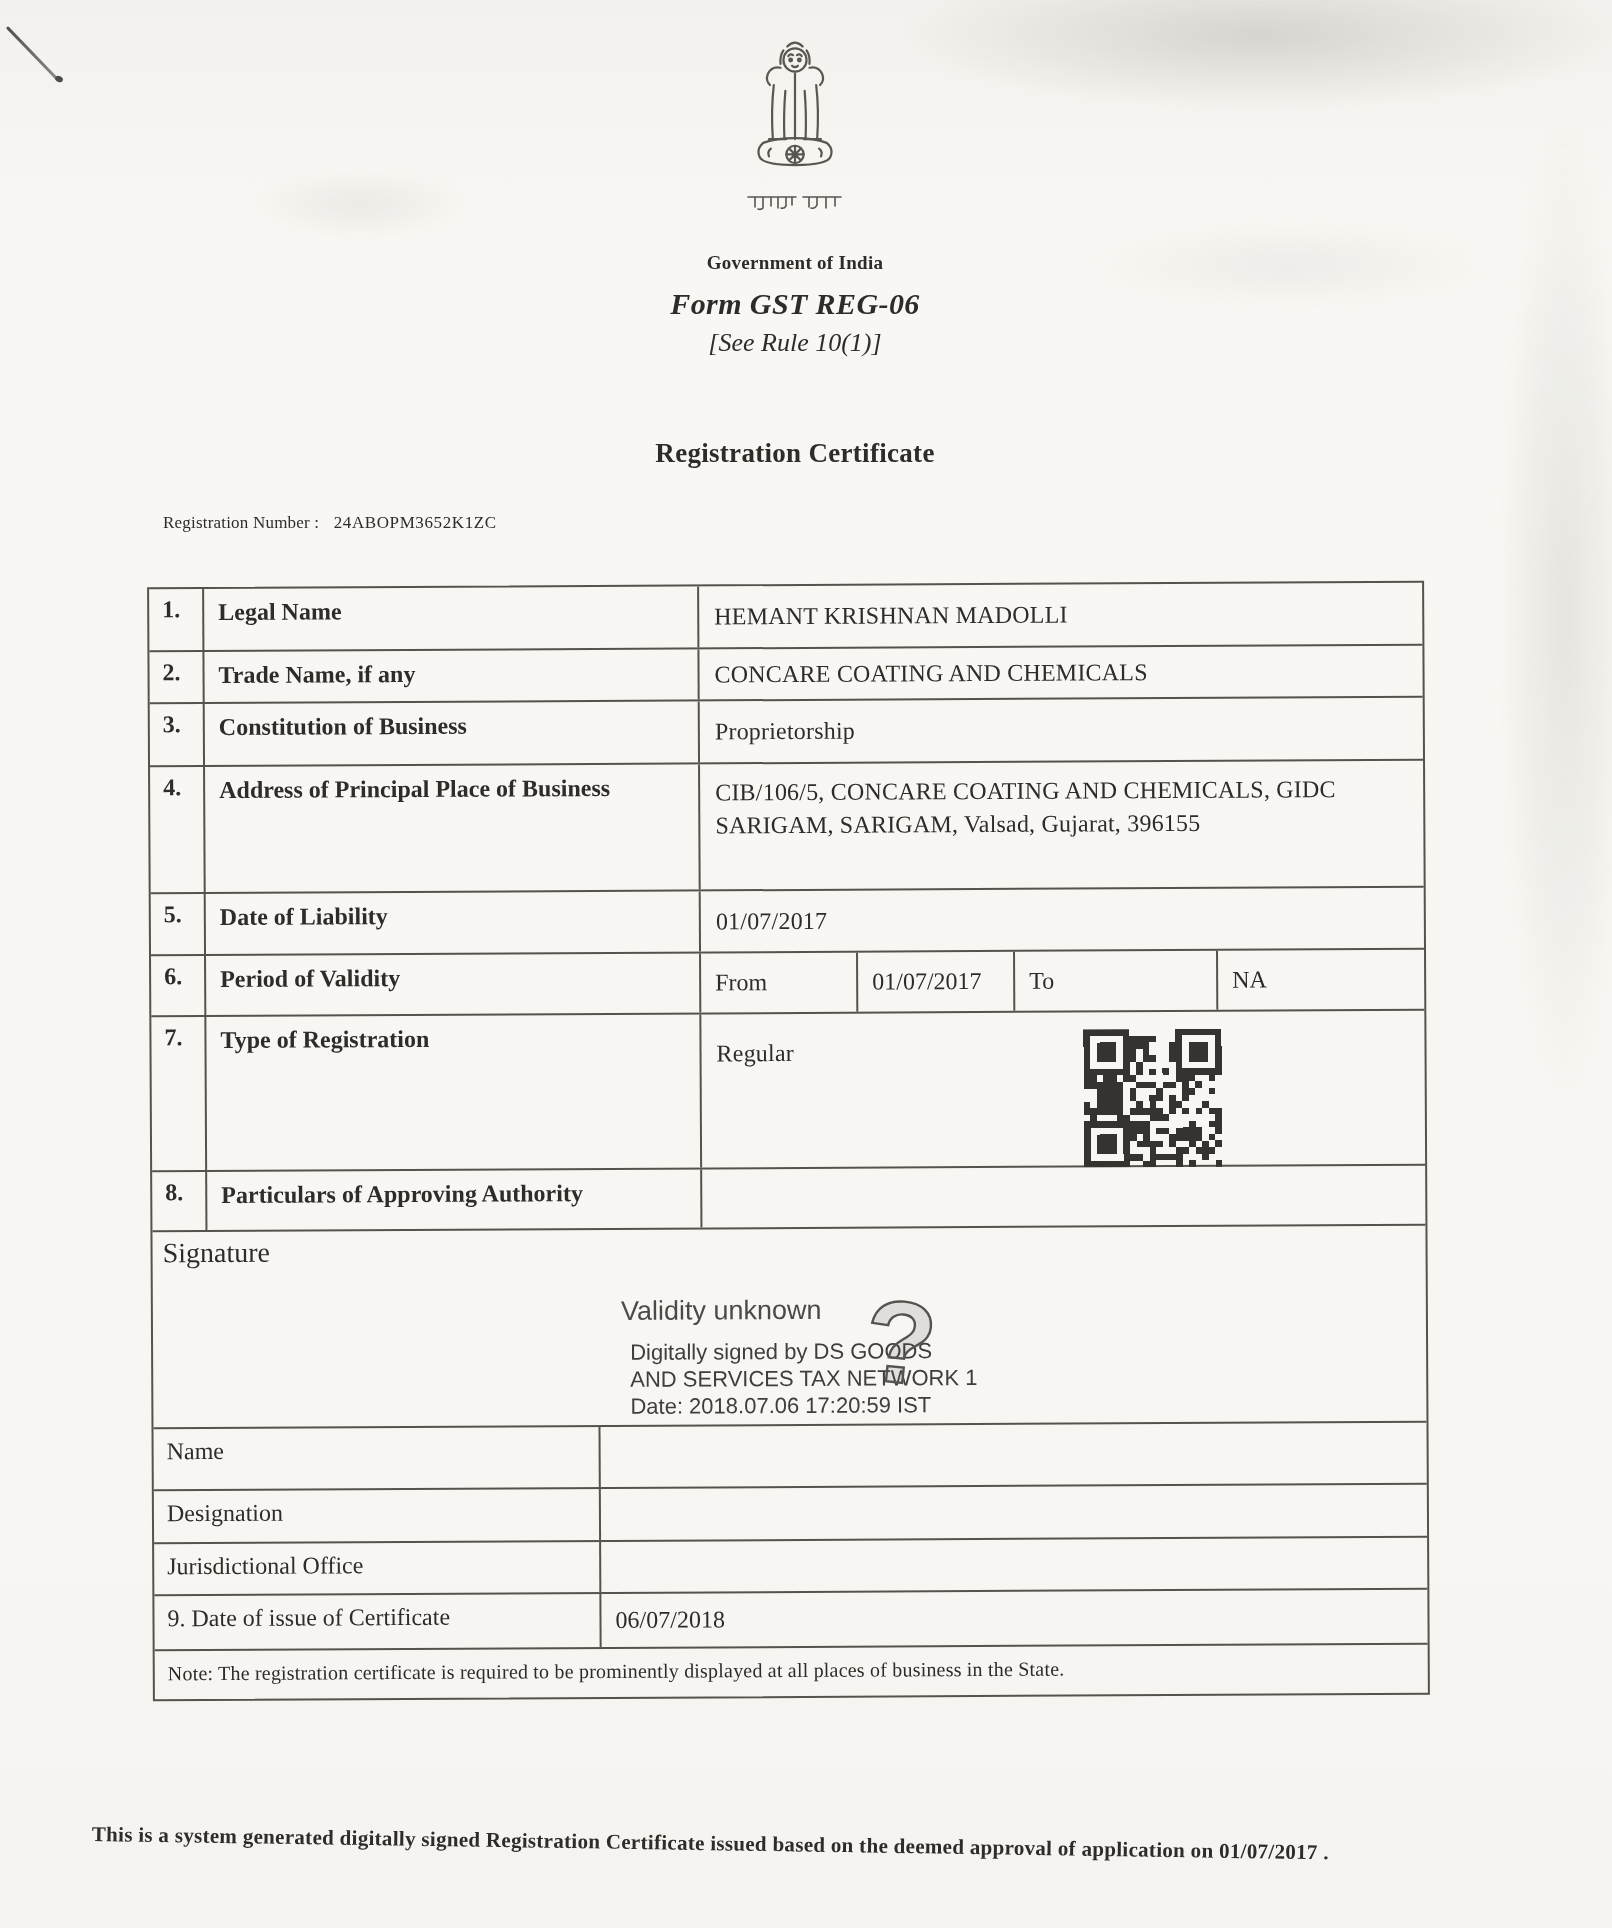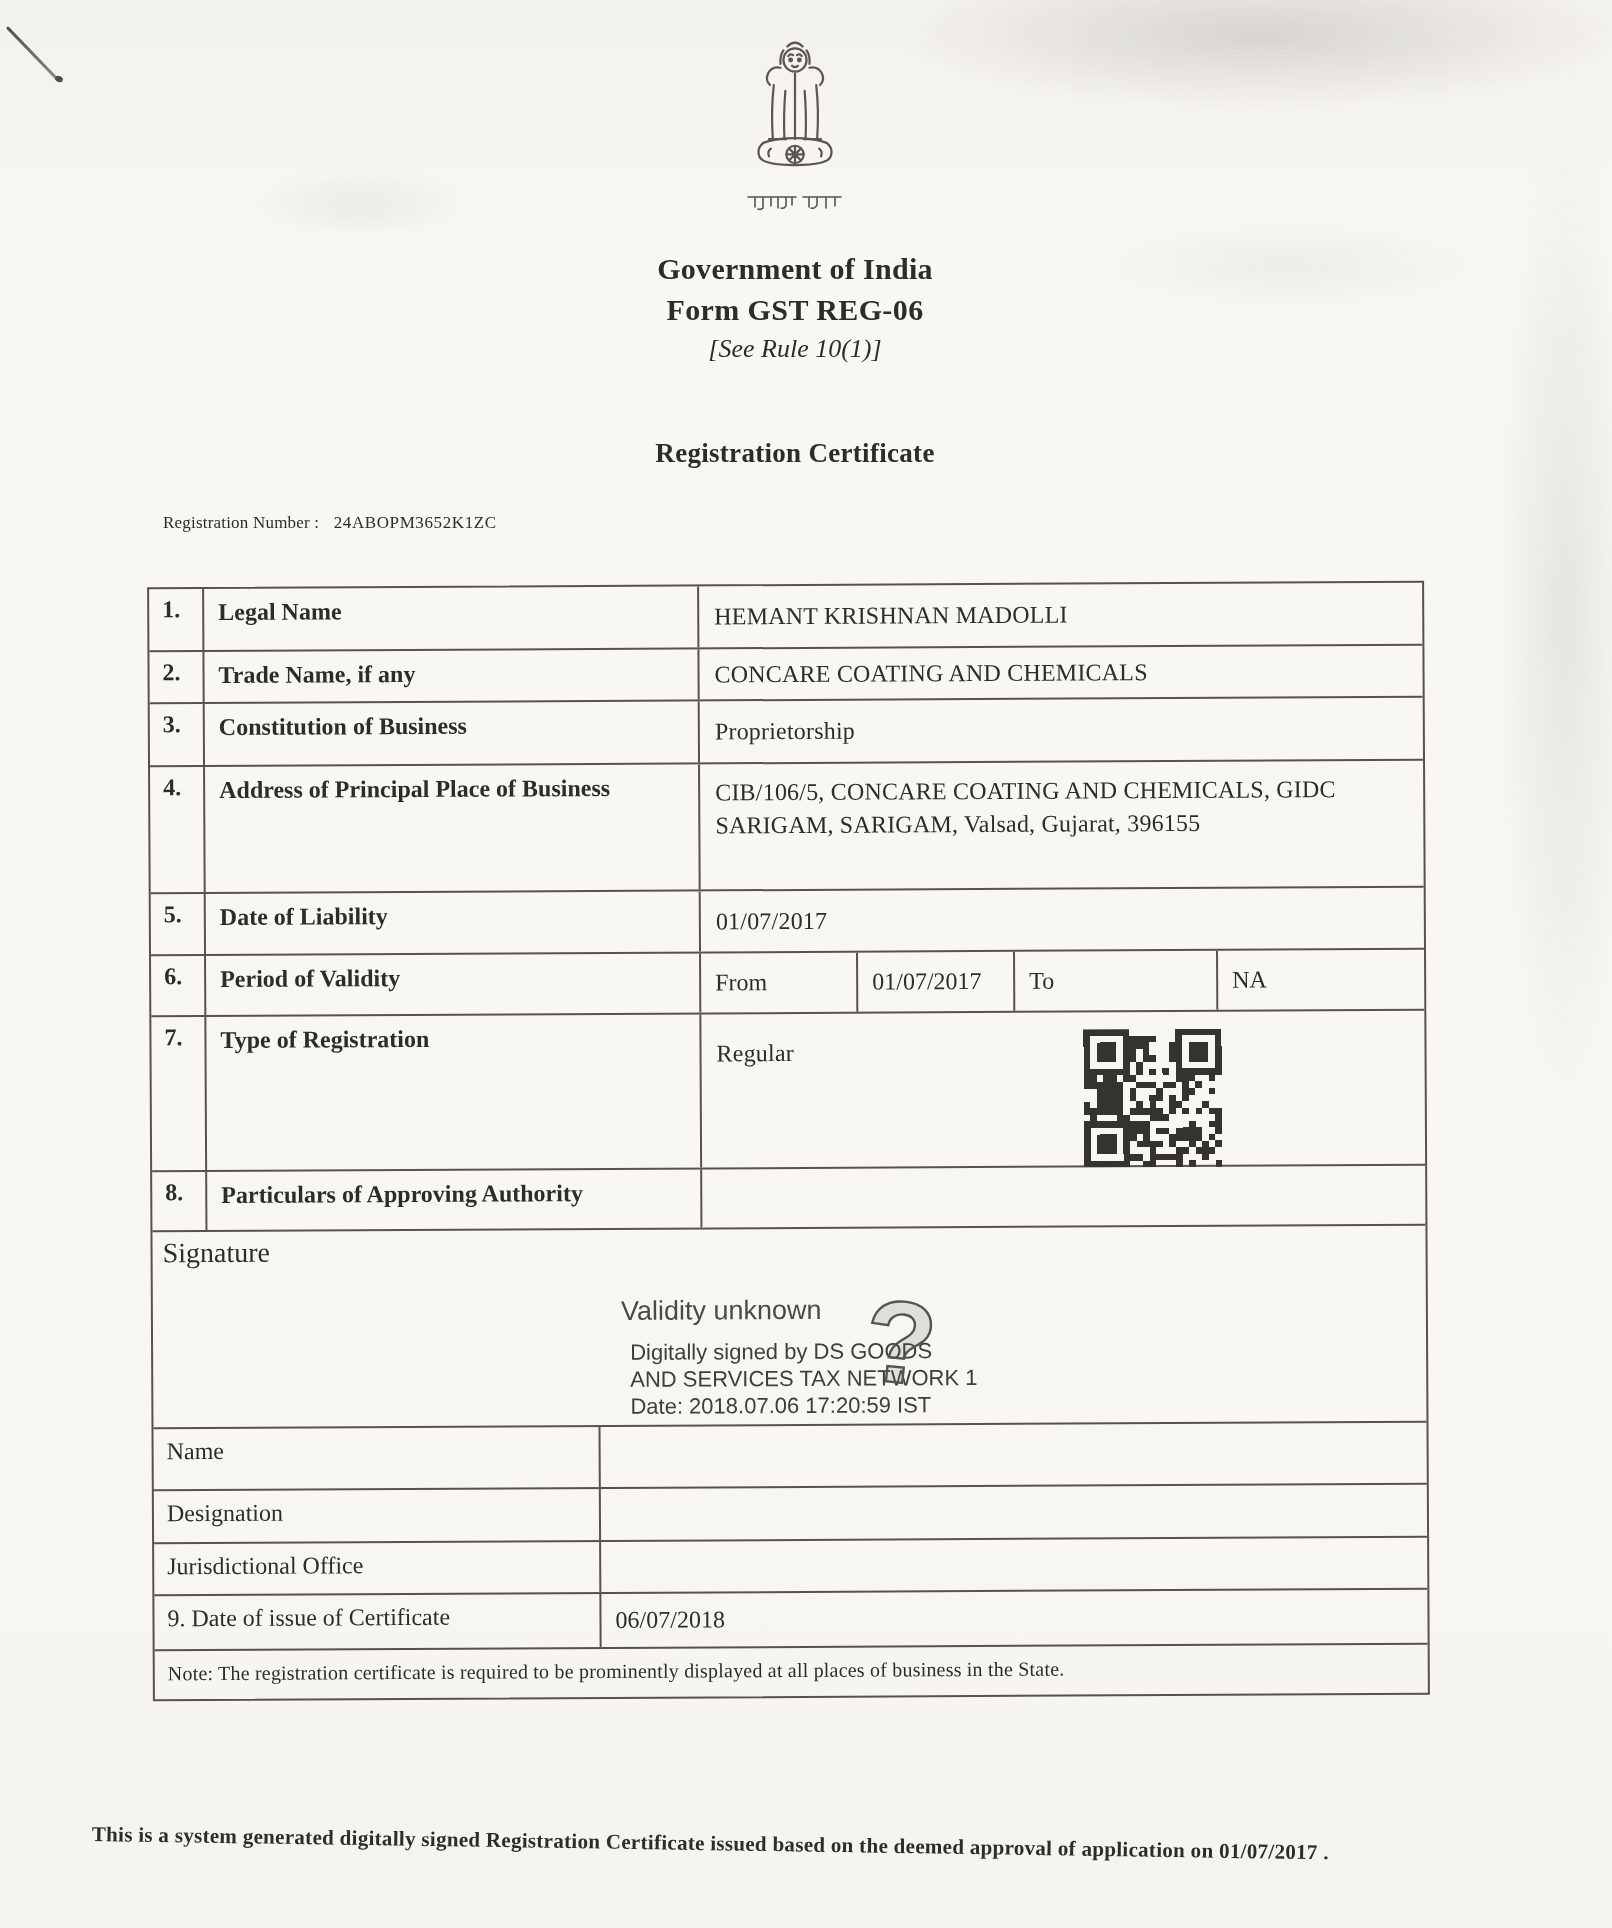--- a/index.html
+++ b/index.html
@@ -18,22 +18,22 @@
   .smudge.s3{left:250px;top:170px;width:220px;height:70px;background:radial-gradient(ellipse at center,rgba(168,164,156,.14),rgba(168,164,156,0) 70%);filter:blur(5px);}
   .smudge.s4{left:1080px;top:220px;width:420px;height:90px;background:radial-gradient(ellipse at center,rgba(168,164,156,.12),rgba(168,164,156,0) 70%);filter:blur(6px);}
   .scratch{position:absolute;left:8px;top:26px;width:74px;height:3px;border-radius:3px;
     background:linear-gradient(90deg,#50504e,#8a8a87);transform:rotate(46deg);transform-origin:left top;}
   .scratch-dot{position:absolute;left:55px;top:76px;width:8px;height:6px;border-radius:50%;background:#4c4c49;transform:rotate(25deg);}
 
   
   .header{position:absolute;top:0;left:0;width:1590px;text-align:center;}
   .emblem{display:inline-block;margin-top:40px;width:106px;height:146px;opacity:.88;filter:blur(.2px);}
   .motto-svg{display:block;margin:2px auto 0;width:100px;height:20px;opacity:.85;}
-  .gov-title{margin-top:40px;font-size:30px;font-weight:700;letter-spacing:.3px;}
-  .form-title{margin-top:7px;font-size:30px;font-weight:700;letter-spacing:.4px;}
+  .gov-title{margin-top:40px;font-size:19px;font-weight:700;letter-spacing:.3px;}
+  .form-title{margin-top:13px;font-size:30px;font-weight:700;letter-spacing:.4px;font-style:italic;}
   .rule-ref{margin-top:7px;font-size:26px;font-weight:400;font-style:italic;}
   .cert-title{position:absolute;top:438px;left:0;width:1590px;text-align:center;font-size:27px;font-weight:700;letter-spacing:.3px;}
   .reg-line{position:absolute;top:513px;left:163px;font-size:17px;letter-spacing:.2px;}
   .reg-line .num{margin-left:10px;letter-spacing:.6px;}
 
   
   .doc-table{
     position:absolute;top:584px;left:150px;width:1277px;box-sizing:border-box;
     border:2px solid #56524c;transform:rotate(-0.3deg);
   }

